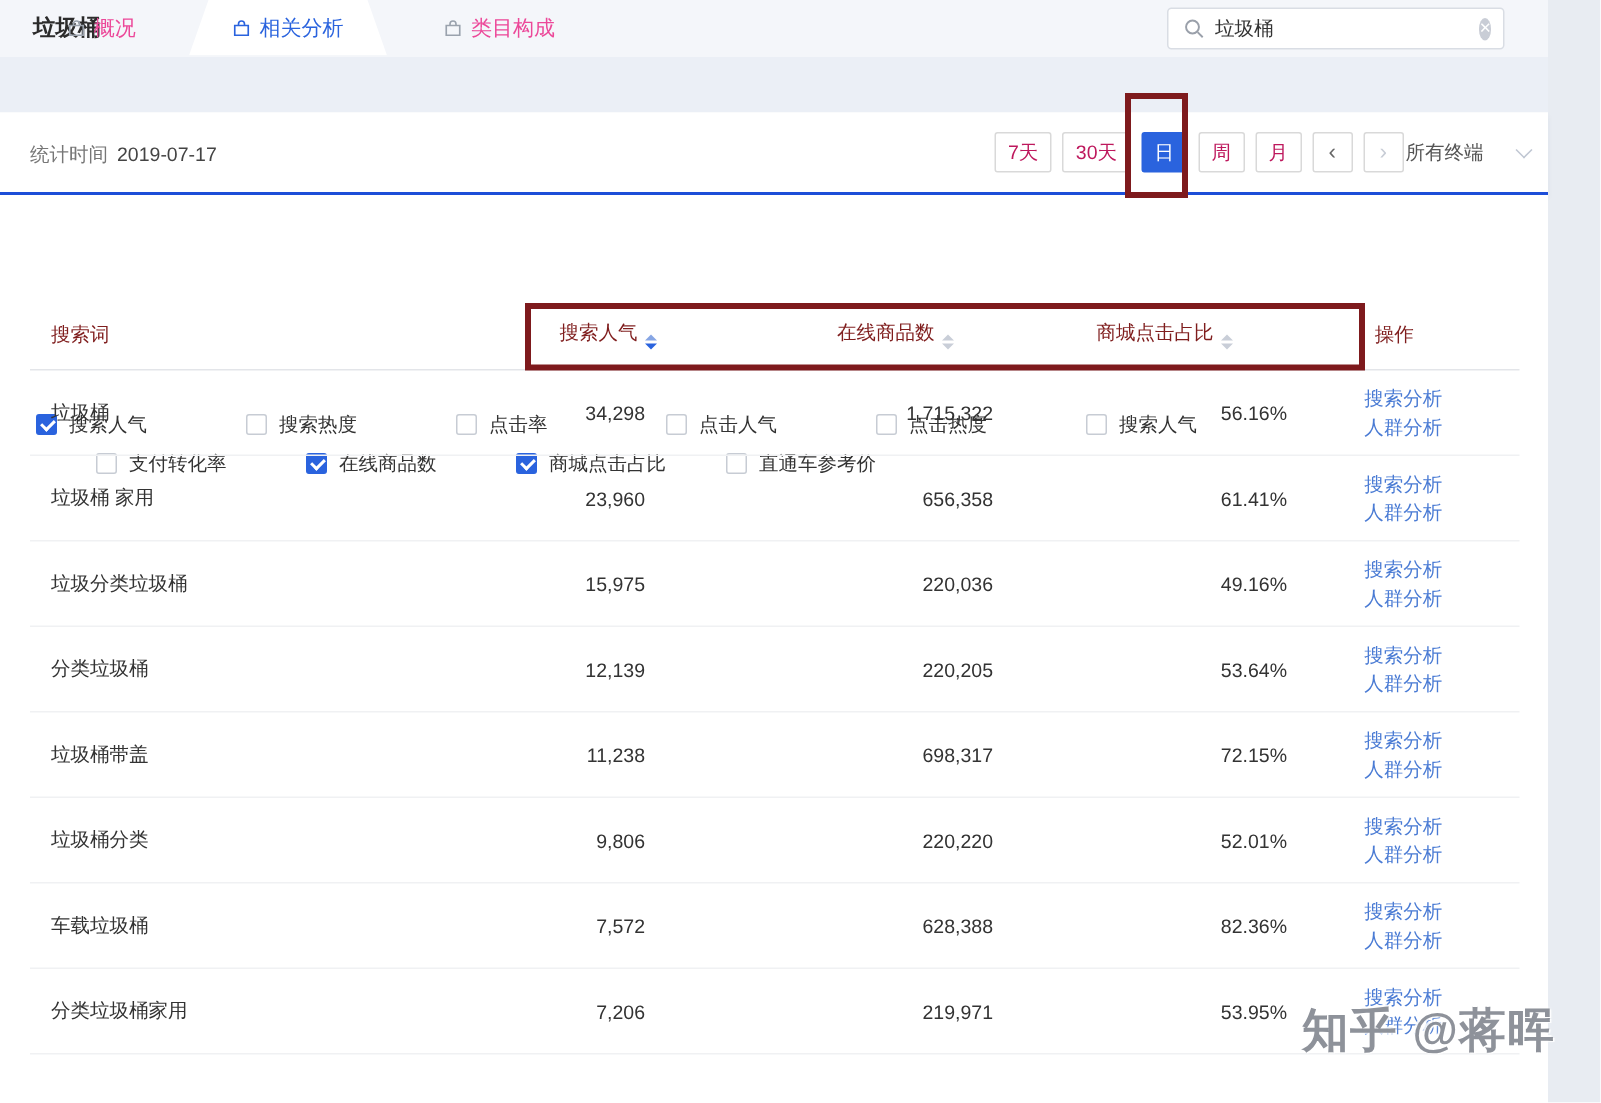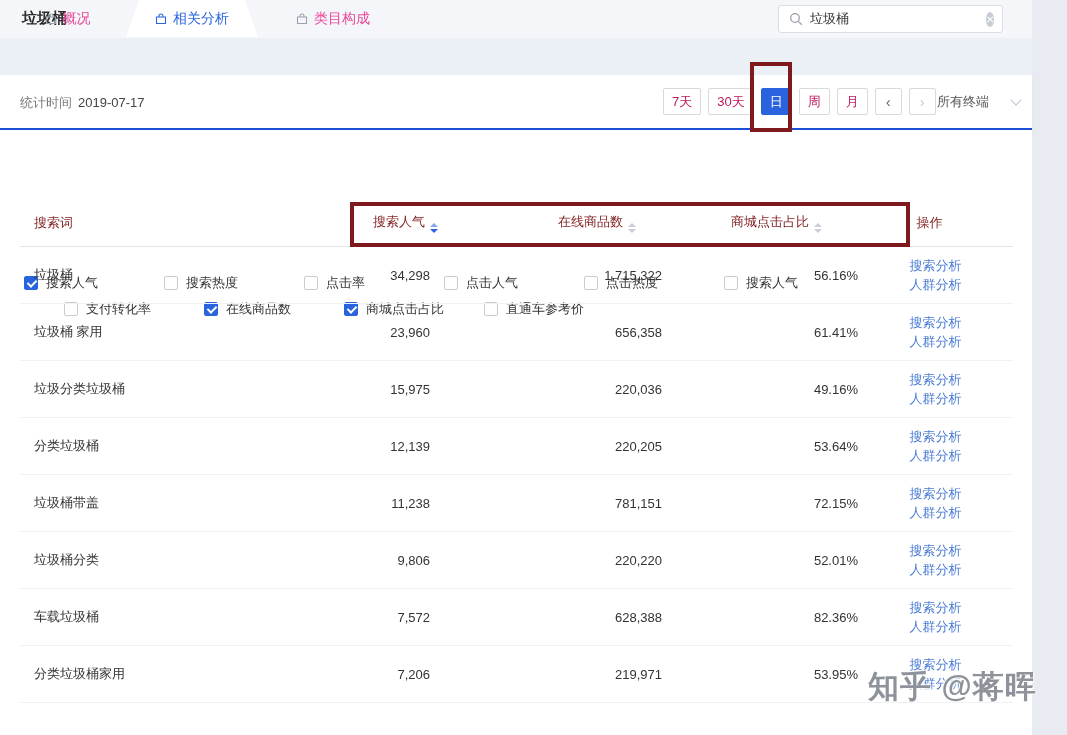--- a/index.html
+++ b/index.html
@@ -274,21 +274,21 @@
       <td class="c-num">220,205</td>
       <td class="c-num">53.64%</td>
       <td class="c-act">
           <a class="lnk">搜索分析</a>
           <a class="lnk">人群分析</a>
         </td>
     </tr>
     <tr class="row">
       <td class="c-kw">垃圾桶带盖</td>
       <td class="c-num">11,238</td>
-      <td class="c-num">781,151</td>
+      <td class="c-num">698,317</td>
       <td class="c-num">72.15%</td>
       <td class="c-act">
           <a class="lnk">搜索分析</a>
           <a class="lnk">人群分析</a>
         </td>
     </tr>
     <tr class="row">
       <td class="c-kw">垃圾桶分类</td>
       <td class="c-num">9,806</td>
       <td class="c-num">220,220</td>

